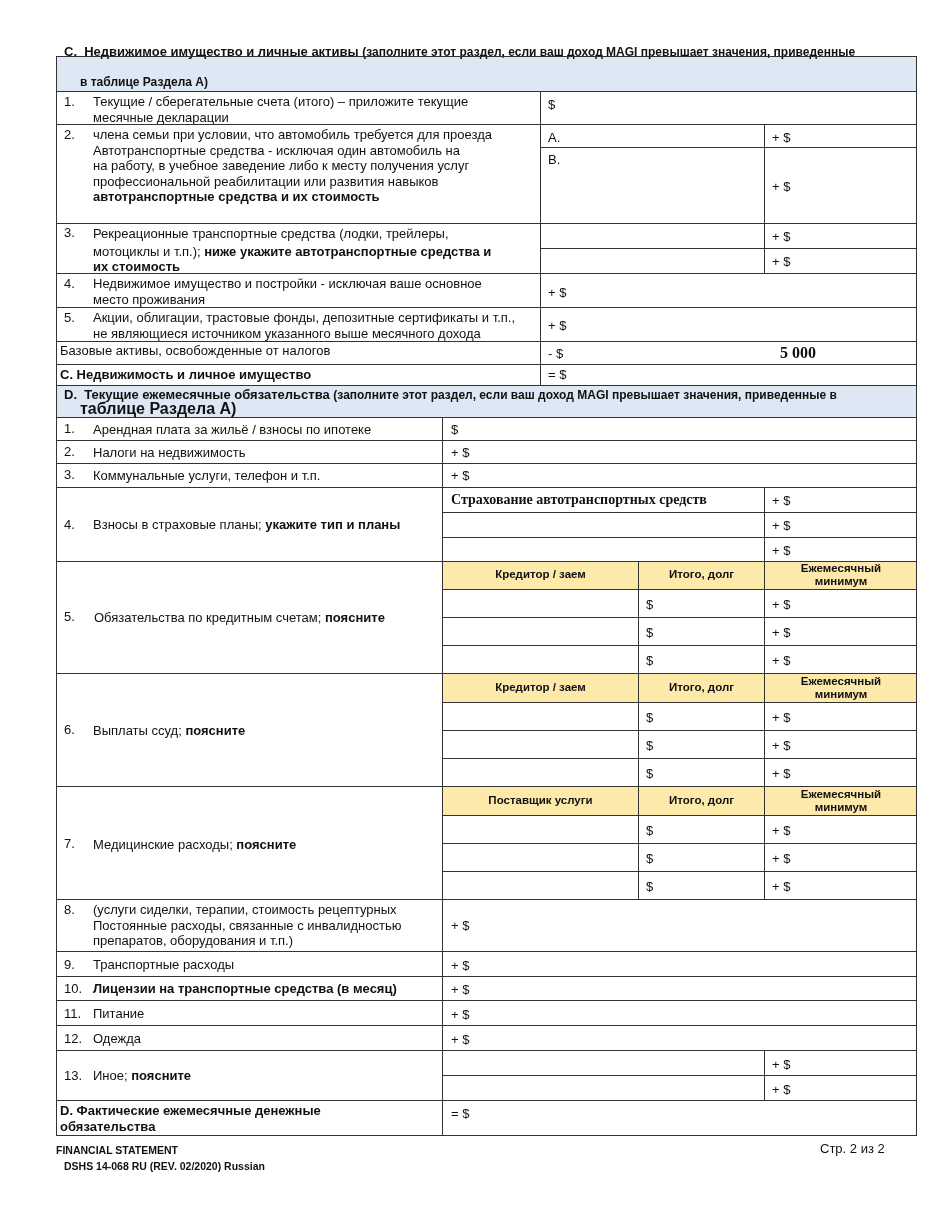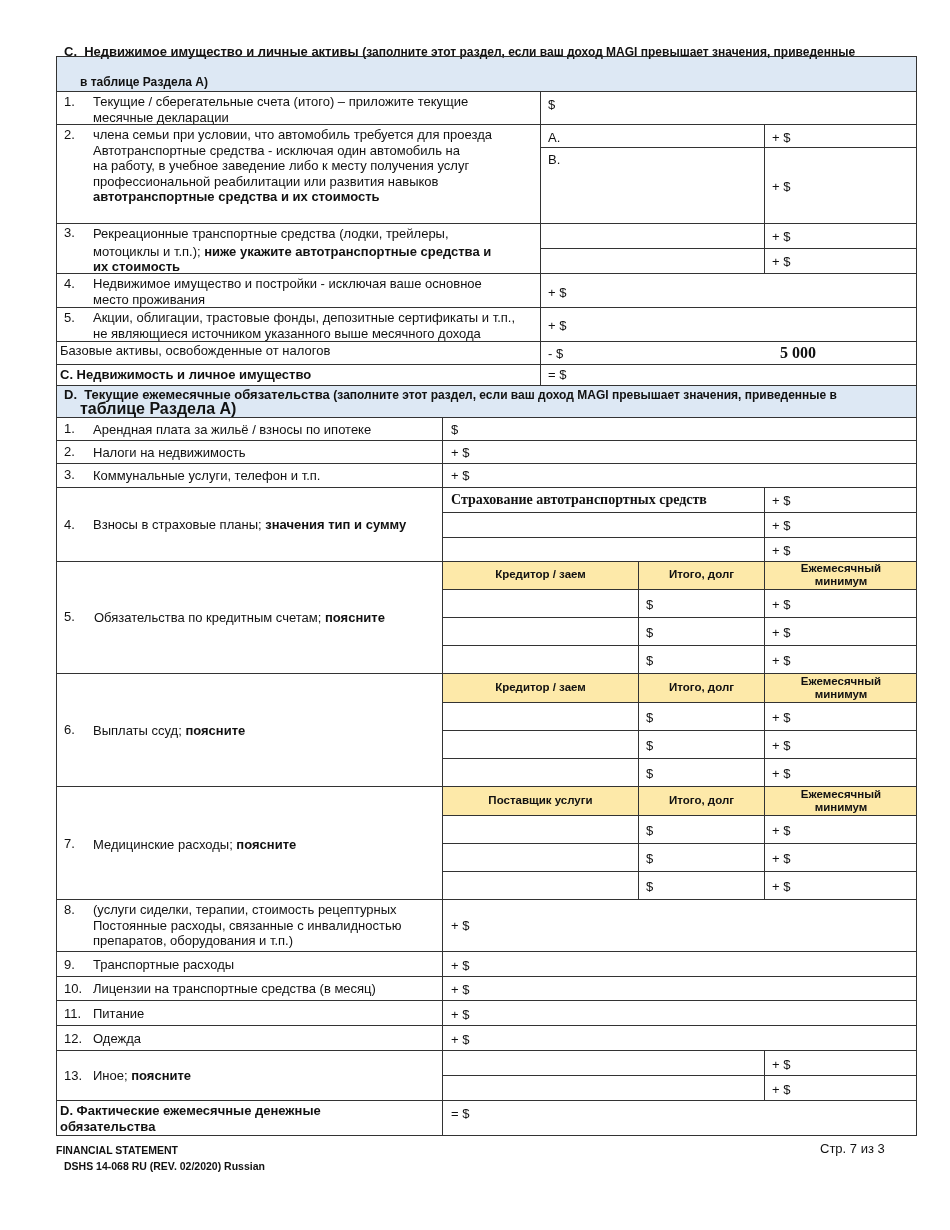--- a/index.html
+++ b/index.html
@@ -94,21 +94,21 @@
 
 <div class="txt" style="left:64px;top:444px;">2.</div>
 <div class="txt" style="left:93px;top:445px;">Налоги на недвижимость</div>
 <div class="txt" style="left:451px;top:445px;width:465px;">+ $</div>
 
 <div class="txt" style="left:64px;top:467px;">3.</div>
 <div class="txt" style="left:93px;top:468px;">Коммунальные услуги, телефон и т.п.</div>
 <div class="txt" style="left:451px;top:468px;width:465px;">+ $</div>
 
 <div class="txt" style="left:64px;top:517px;">4.</div>
-<div class="txt" style="left:93px;top:517px;"><span>Взносы в страховые планы; </span><span class="b">значения тип и сумму</span></div>
+<div class="txt" style="left:93px;top:517px;"><span>Взносы в страховые планы; </span><span class="b">укажите тип и планы</span></div>
 <div class="txt b ser" style="left:451px;top:492px;font-size:14px;">Страхование автотранспортных средств</div>
 <div class="txt" style="left:772px;top:493px;width:144px;">+ $</div>
 <div class="abs" style="left:443px;top:512px;width:321px;height:24px;"></div>
 <div class="txt" style="left:772px;top:518px;width:144px;">+ $</div>
 <div class="abs" style="left:443px;top:537px;width:321px;height:24px;"></div>
 <div class="txt" style="left:772px;top:543px;width:144px;">+ $</div>
 
 <div class="ybg" style="left:443px;top:561px;width:474px;height:28px;"></div>
 <div class="ch" style="left:443px;top:568px;width:195px;">Кредитор / заем</div>
 <div class="ch" style="left:639px;top:568px;width:125px;">Итого, долг</div>
@@ -172,21 +172,21 @@
   <div>Постоянные расходы, связанные с инвалидностью</div>
   <div>препаратов, оборудования и т.п.)</div>
 </div>
 <div class="txt" style="left:451px;top:918px;width:465px;">+ $</div>
 
 <div class="txt" style="left:64px;top:957px;">9.</div>
 <div class="txt" style="left:93px;top:957px;">Транспортные расходы</div>
 <div class="txt" style="left:451px;top:958px;width:465px;">+ $</div>
 
 <div class="txt" style="left:64px;top:981px;">10.</div>
-<div class="txt" style="left:93px;top:981px;">Лицензии на транспортные средства (в месяц)</div>
+<div class="txt" style="left:93px;top:981px;font-weight:bold;">Лицензии на транспортные средства (в месяц)</div>
 <div class="txt" style="left:451px;top:982px;width:465px;">+ $</div>
 
 <div class="txt" style="left:64px;top:1006px;">11.</div>
 <div class="txt" style="left:93px;top:1006px;">Питание</div>
 <div class="txt" style="left:451px;top:1007px;width:465px;">+ $</div>
 
 <div class="txt" style="left:64px;top:1031px;">12.</div>
 <div class="txt" style="left:93px;top:1031px;">Одежда</div>
 <div class="txt" style="left:451px;top:1032px;width:465px;">+ $</div>
 
@@ -249,13 +249,13 @@
 <div class="ln" style="left:56px;top:1100px;width:861px;height:1px;"></div>
 <div class="ln" style="left:56px;top:1135px;width:861px;height:1px;"></div>
 
 <div class="ln" style="left:442px;top:417px;width:1px;height:718px;"></div>
 <div class="ln" style="left:764px;top:487px;width:1px;height:412px;"></div>
 <div class="ln" style="left:638px;top:561px;width:1px;height:338px;"></div>
 <div class="ln" style="left:764px;top:1050px;width:1px;height:50px;"></div>
 
 <div class="foot" style="left:56px;top:1144px;">FINANCIAL STATEMENT</div>
 <div class="foot" style="left:56px;top:1160px;padding-left:8px;">DSHS 14-068 RU (REV. 02/2020) Russian</div>
-<div class="abs" style="left:820px;top:1141px;font-size:13px;">Стр. 7 из 3</div>
+<div class="abs" style="left:820px;top:1141px;font-size:13px;">Стр. 2 из 2</div>
 
 </body></html>

